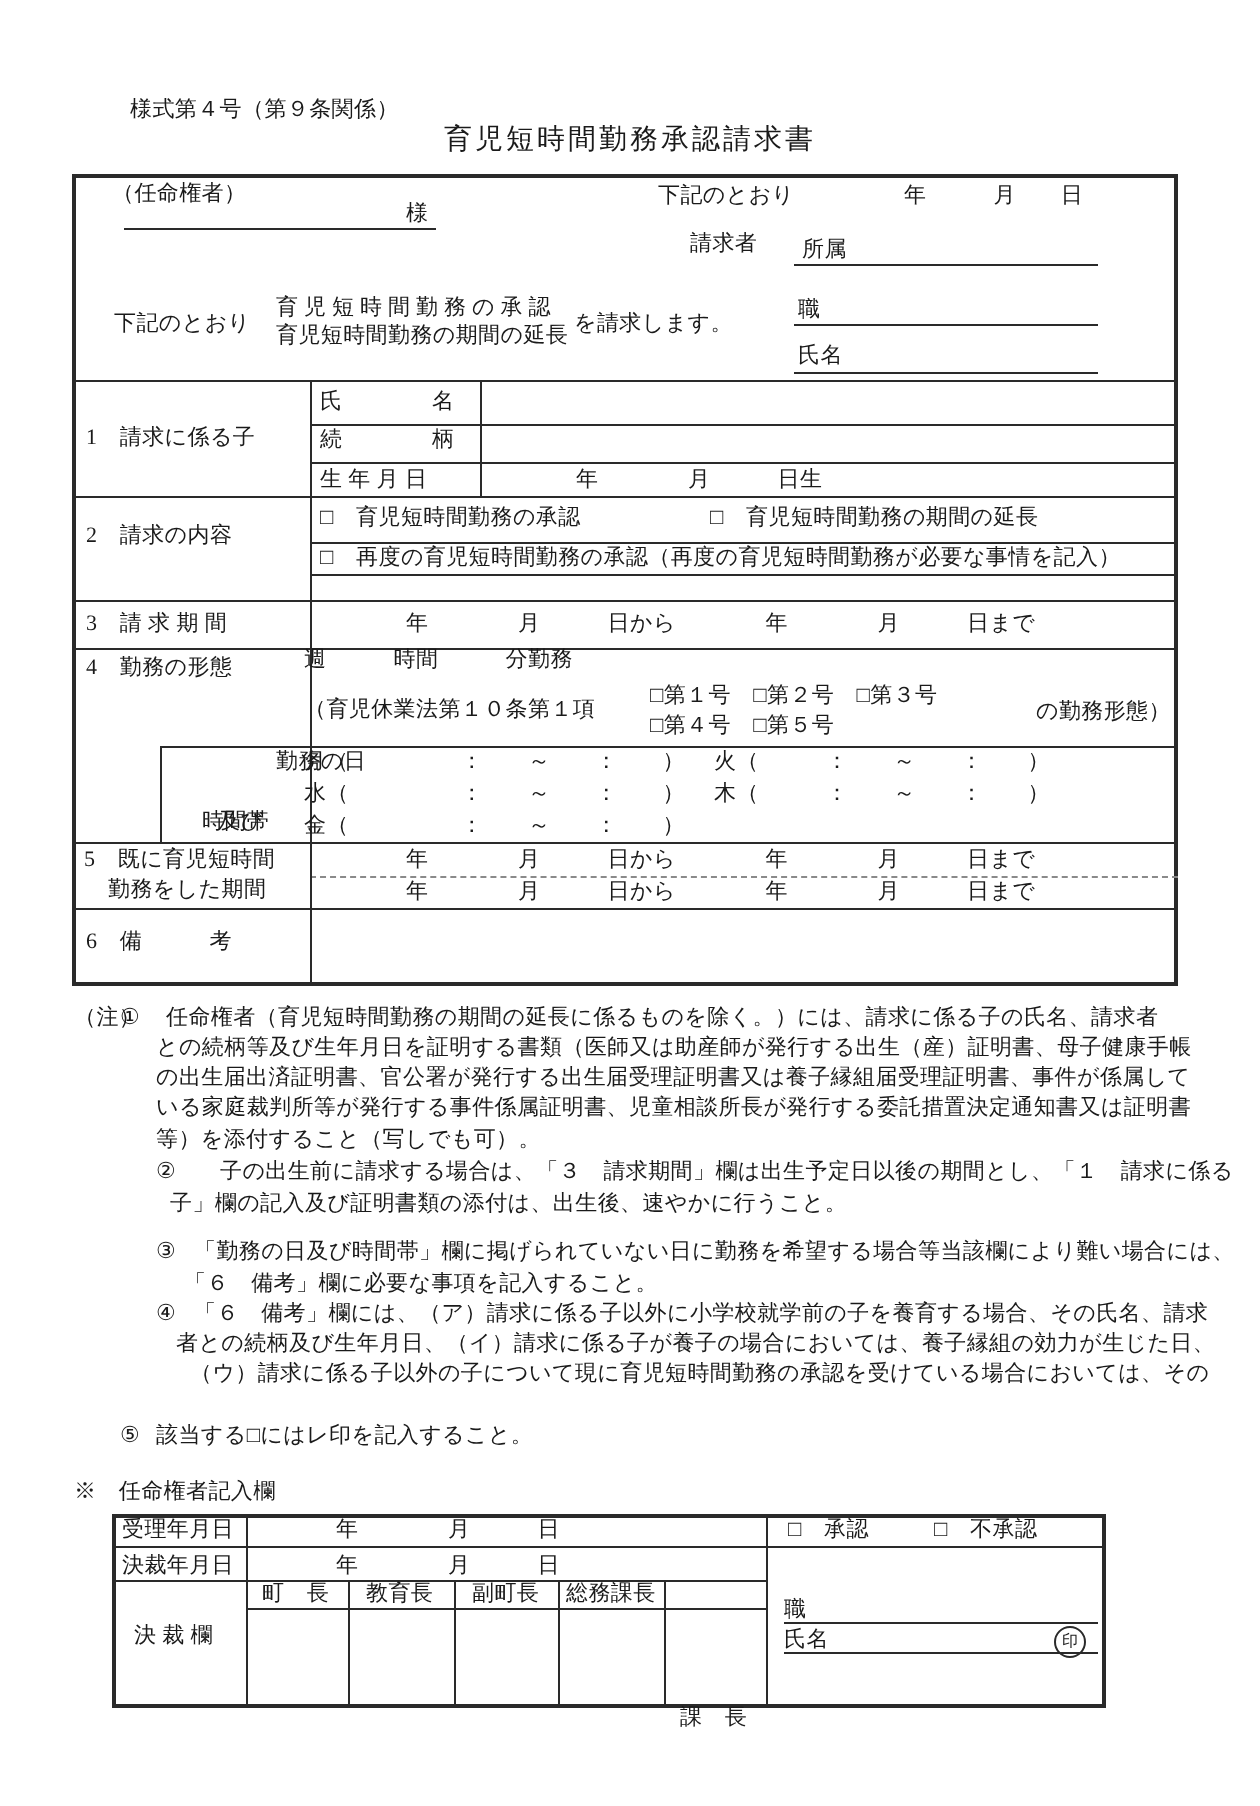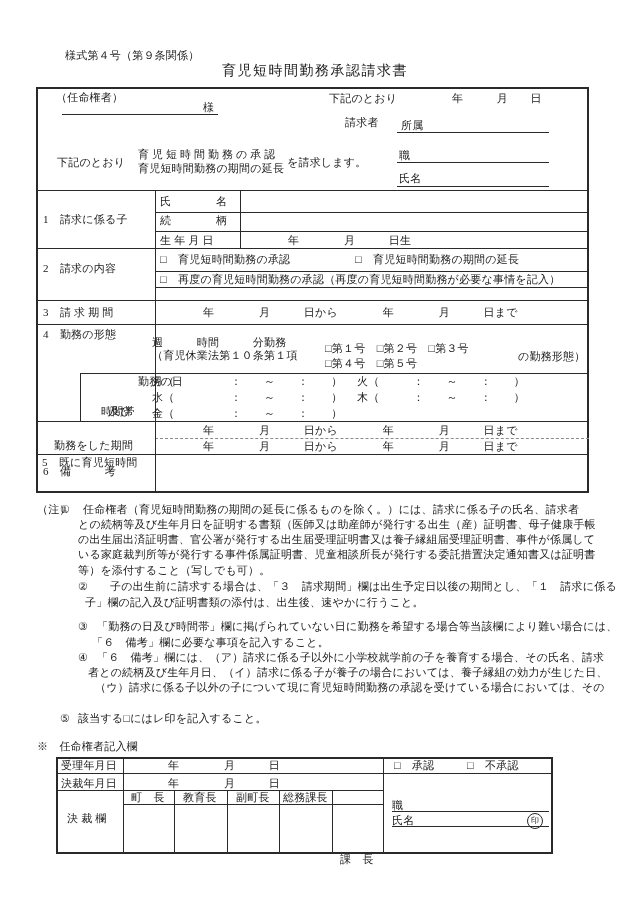--- a/index.html
+++ b/index.html
@@ -72,37 +72,37 @@
 
   <div class="t" style="left:43px;top:262px;">2　請求の内容</div>
   <div class="t" style="left:160px;top:253px;">□　育児短時間勤務の承認</div>
   <div class="t" style="left:355px;top:253px;">□　育児短時間勤務の期間の延長</div>
   <div class="t" style="left:160px;top:273px;">□　再度の育児短時間勤務の承認（再度の育児短時間勤務が必要な事情を記入）</div>
 
   <div class="t" style="left:43px;top:306px;">3　請 求 期 間</div>
   <div class="t" style="left:203px;top:306px;">年　　　　月　　　日から　　　　年　　　　月　　　日まで</div>
 
   <div class="t" style="left:43px;top:328px;">4　勤務の形態</div>
-  <div class="t" style="left:152px;top:336px;">週　　　時間　　　分勤務</div>
+  <div class="t" style="left:152px;top:324px;">週　　　時間　　　分勤務</div>
   <div class="t" style="left:152px;top:349px;">（育児休業法第１０条第１項</div>
   <div class="t" style="left:325px;top:342px;">□第１号　□第２号　□第３号</div>
   <div class="t" style="left:325px;top:357px;">□第４号　□第５号</div>
   <div class="t" style="left:518px;top:350px;">の勤務形態）</div>
 
   <div class="t" style="left:94px;top:375px;margin-left:44px;">勤務の日</div>
   <div class="t" style="left:109px;top:390px;margin-top:15px;">及び</div>
   <div class="t" style="left:101px;top:405px;">時間帯</div>
 
   <div class="t" style="left:152px;top:375px;">月（　　　　　：　　～　　：　　）</div>
   <div class="t" style="left:357px;top:375px;">火（　　　：　　～　　：　　）</div>
   <div class="t" style="left:152px;top:391px;">水（　　　　　：　　～　　：　　）</div>
   <div class="t" style="left:357px;top:391px;">木（　　　：　　～　　：　　）</div>
   <div class="t" style="left:152px;top:407px;">金（　　　　　：　　～　　：　　）</div>
 
-  <div class="t" style="left:42px;top:424px;margin-top:32px;">5　既に育児短時間</div>
+  <div class="t" style="left:42px;top:424px;">5　既に育児短時間</div>
   <div class="t" style="left:54px;top:439px;">勤務をした期間</div>
   <div class="t" style="left:203px;top:424px;">年　　　　月　　　日から　　　　年　　　　月　　　日まで</div>
   <div class="t" style="left:203px;top:440px;">年　　　　月　　　日から　　　　年　　　　月　　　日まで</div>
 
   <div class="t" style="left:43px;top:465px;">6　備　　　考</div>
 
   <div class="t" style="left:37px;top:503px;">（注）</div>
   <div class="t" style="left:60px;top:503px;">①</div>
   <div class="t" style="left:83px;top:503px;">任命権者（育児短時間勤務の期間の延長に係るものを除く。）には、請求に係る子の氏名、請求者</div>
   <div class="t" style="left:78px;top:518px;">との続柄等及び生年月日を証明する書類（医師又は助産師が発行する出生（産）証明書、母子健康手帳</div>

